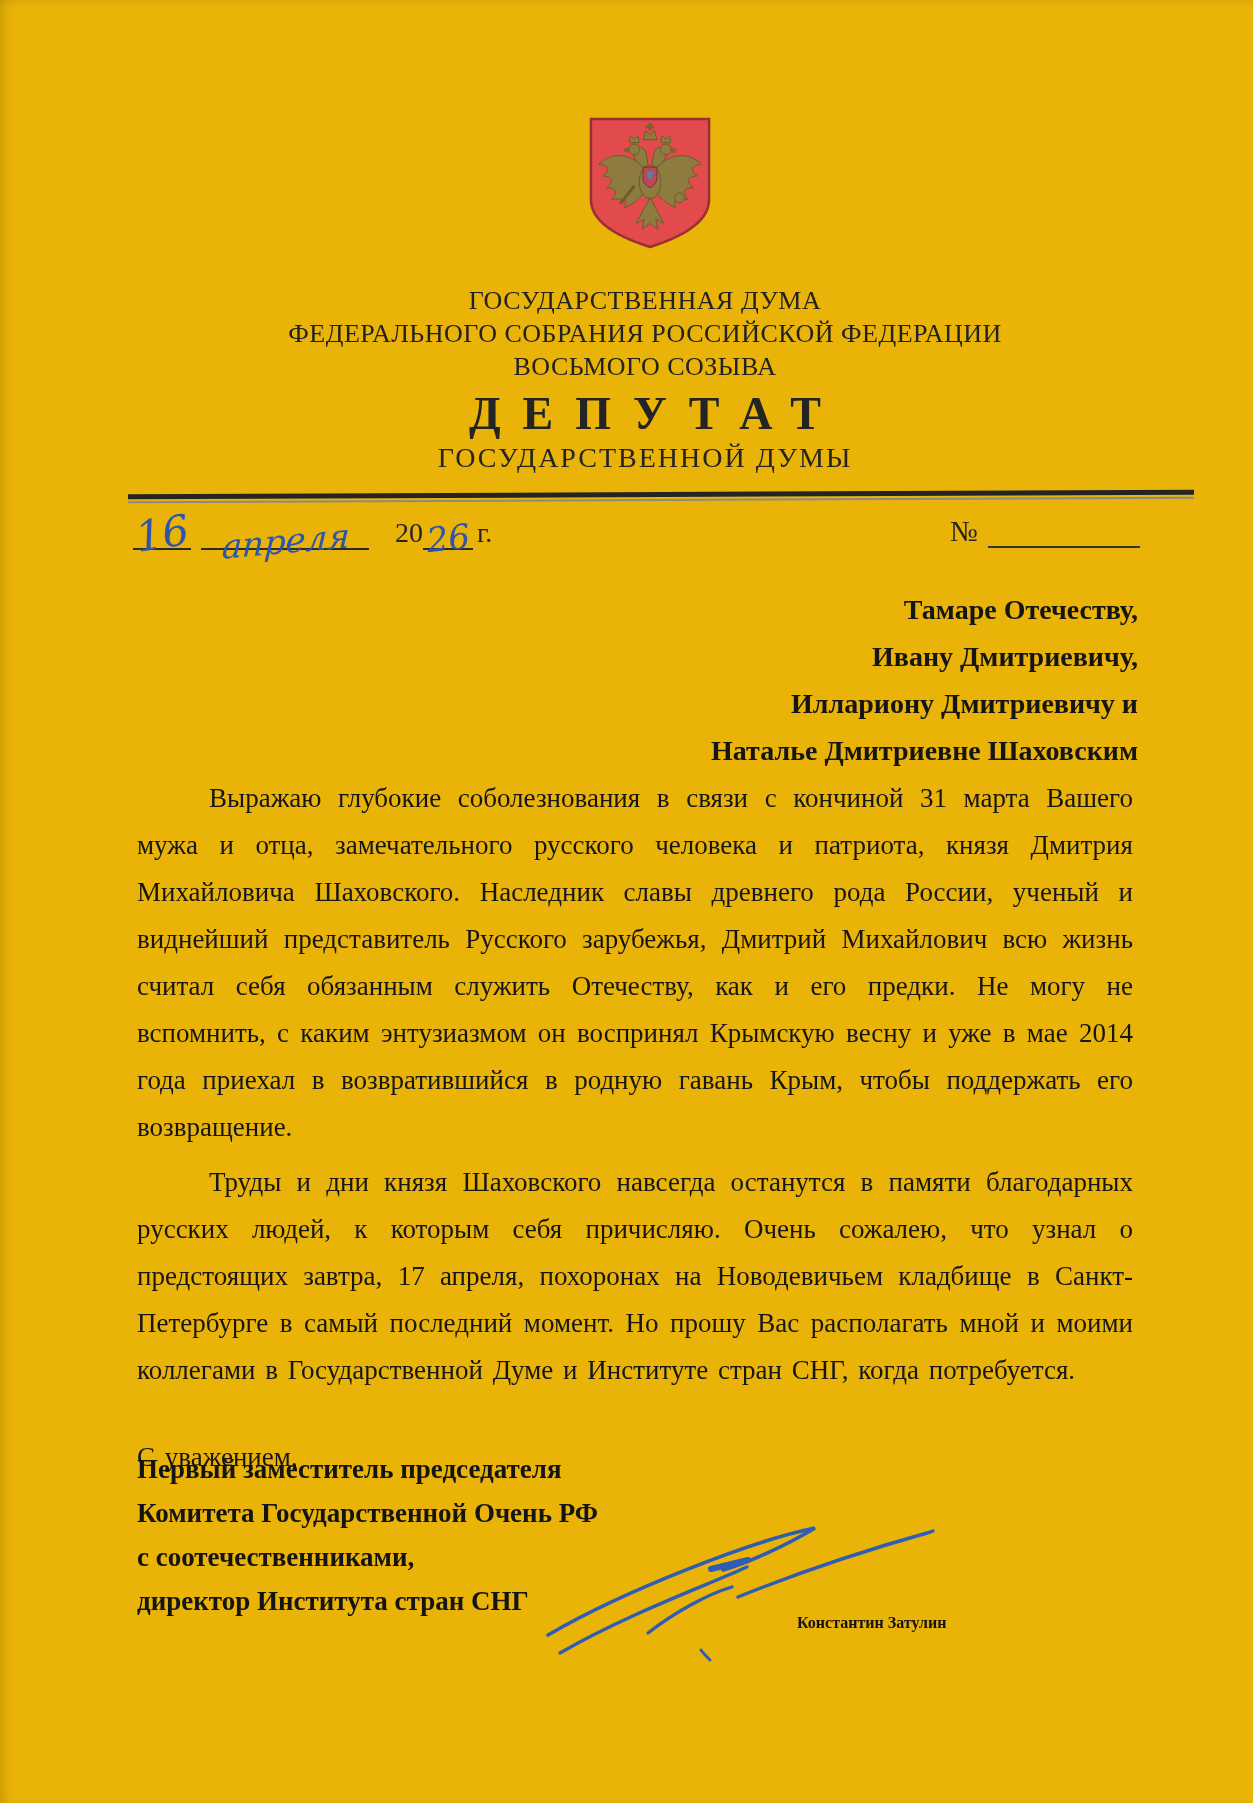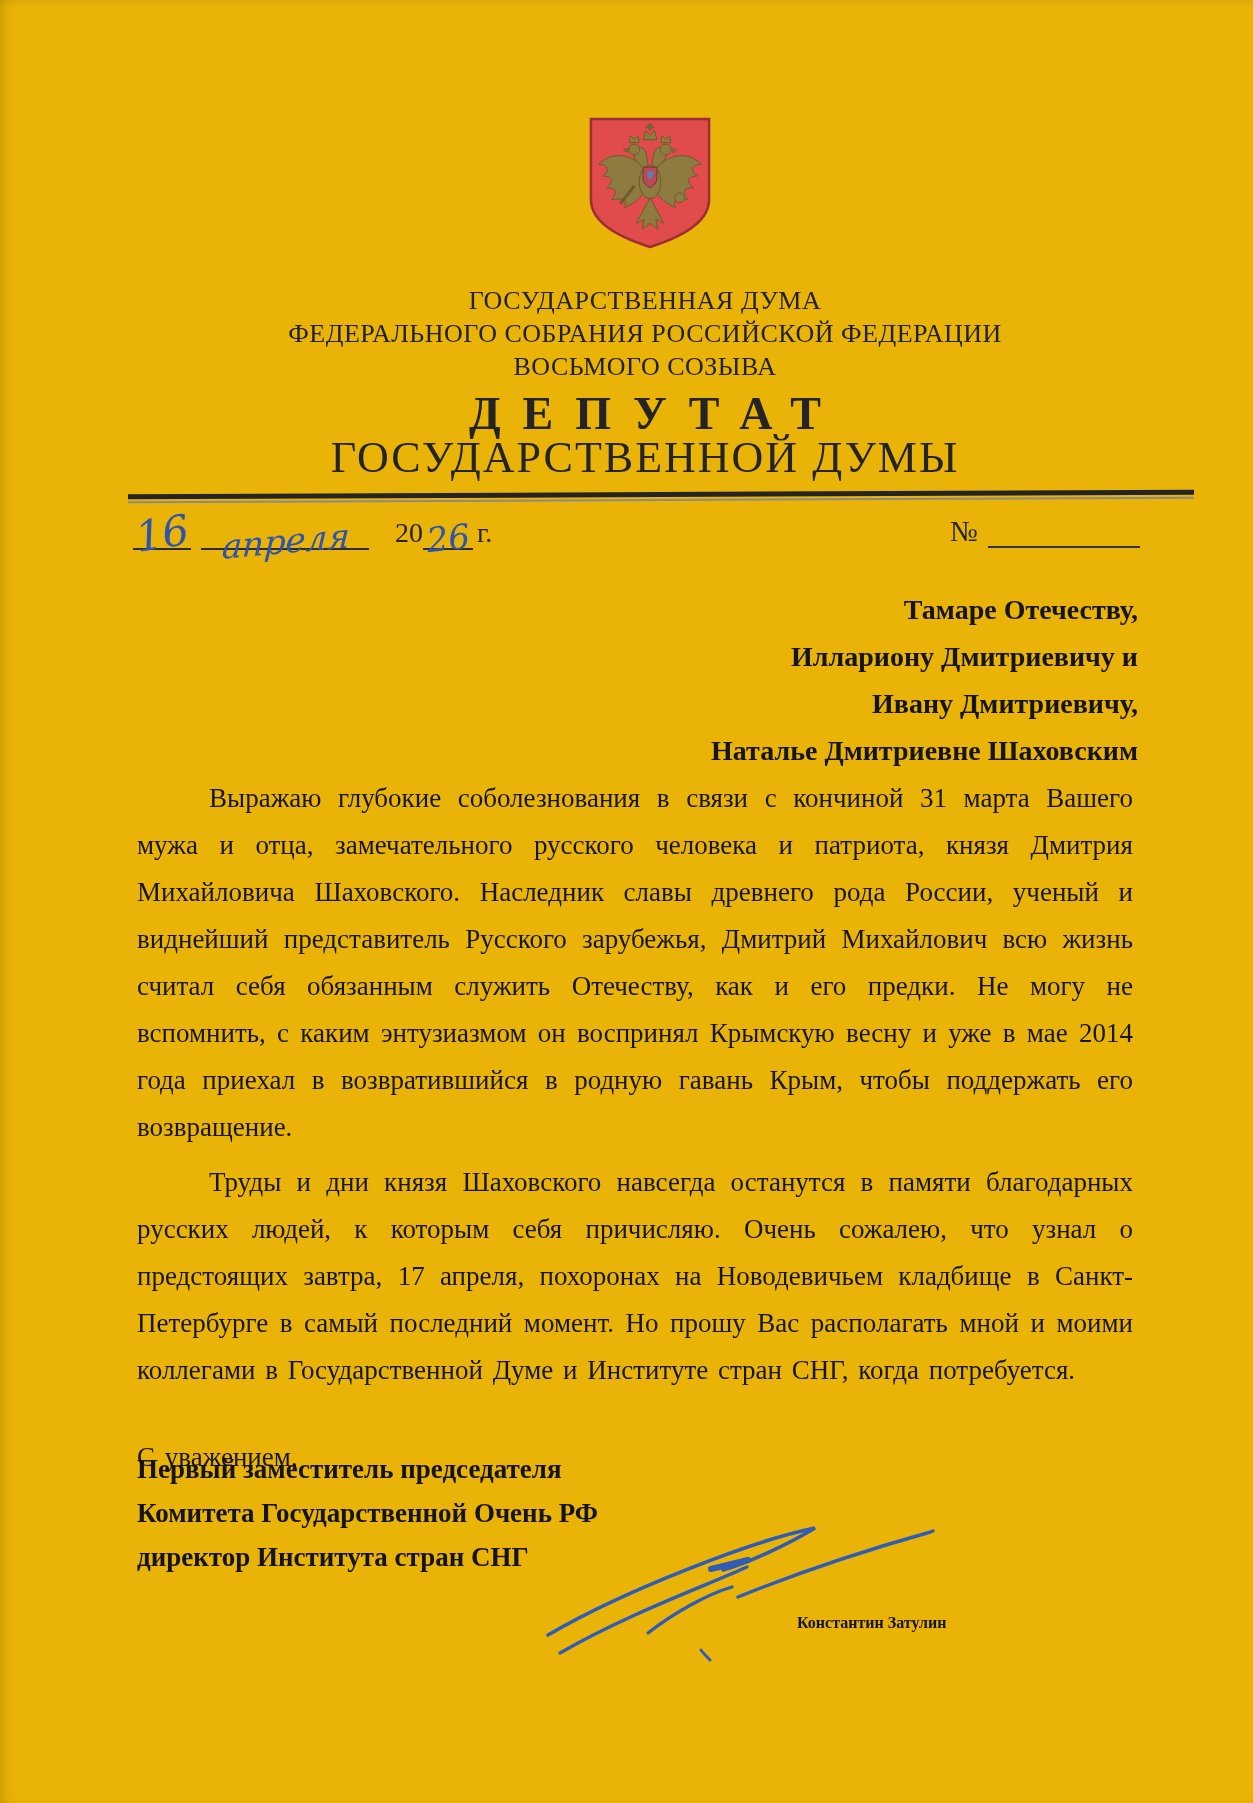--- a/index.html
+++ b/index.html
@@ -12,21 +12,21 @@
     color:#1c1c1c;
     overflow:hidden;
     box-shadow:inset 10px 0 14px -8px rgba(0,0,0,.18), inset 0 6px 10px -6px rgba(0,0,0,.08);
   }
   
   .emblem{position:absolute;left:585px;top:112px;width:130px;height:140px;}
   
   .head{position:absolute;left:37px;top:284px;width:1216px;text-align:center;}
   .org-line{font-size:26px;line-height:33px;letter-spacing:.5px;color:#222;}
   .deputat{margin-top:7px;font-size:46px;line-height:48px;font-weight:700;letter-spacing:22px;padding-left:22px;color:#242424;}
-  .duma2{font-size:44px;line-height:40px;letter-spacing:2px;color:#242424;}
+  .duma2{font-size:28px;line-height:40px;letter-spacing:2px;color:#242424;}
   
   .rule{position:absolute;left:128px;top:492px;width:1066px;transform:rotate(-.25deg);}
   .rule .r1{height:5px;background:#242424;}
   .rule .r2{height:2px;background:#8a8a88;margin-top:2px;}
   
   .dateline{position:absolute;left:133px;top:512px;display:flex;align-items:flex-end;}
   .blank{border-bottom:2.5px solid #2b2b2b;display:inline-block;text-align:center;position:relative;}
   .blank.day{width:58px;}
   .blank.month{width:168px;margin-left:10px;}
   .blank.yr{width:50px;}
@@ -102,34 +102,35 @@
     <span class="printed yr-suffix">г.</span>
   </div>
 
   <div class="numline">
     <span class="printed">№</span>
     <span class="num-blank"></span>
   </div>
 
   <div class="addressees">
     <div>Тамаре Отечеству,</div>
+    <div>Ивану Дмитриевичу,</div>
     <div>Иллариону Дмитриевичу и</div>
-    <div>Ивану Дмитриевичу,</div>
     <div>Наталье Дмитриевне Шаховским</div>
   </div>
 
   <div class="body">
     <p>Выражаю глубокие соболезнования в связи с кончиной 31 марта Вашего мужа и отца, замечательного русского человека и патриота, князя Дмитрия Михайловича Шаховского. Наследник славы древнего рода России, ученый и виднейший представитель Русского зарубежья, Дмитрий Михайлович всю жизнь считал себя обязанным служить Отечеству, как и его предки. Не могу не вспомнить, с каким энтузиазмом он воспринял Крымскую весну и уже в мае 2014 года приехал в возвратившийся в родную гавань Крым, чтобы поддержать его возвращение.</p>
     <p class="p2">Труды и дни князя Шаховского навсегда останутся в памяти благодарных русских людей, к которым себя причисляю. Очень сожалею, что узнал о предстоящих завтра, 17 апреля, похоронах на Новодевичьем кладбище в Санкт-Петербурге в самый последний момент. Но прошу Вас располагать мной и моими коллегами в Государственной Думе и Институте стран СНГ, когда потребуется.</p>
     <p class="closing">С уважением,</p>
   </div>
 
   <div class="sig-titles">
     <div>Первый заместитель председателя</div>
     <div>Комитета Государственной Очень РФ</div>
+    <div>с соотечественниками,</div>
     <div>директор Института стран СНГ</div>
   </div>
 
   <svg class="signature" viewBox="0 0 440 155">
     <g fill="none" stroke-linecap="round" stroke="#2f5cb5">
       <path d="M33,123 C110,78 240,28 300,16 C272,33 235,50 208,58" stroke-width="3.6"></path>
       <path d="M196,57 L233,48" stroke-width="6"></path>
       <path d="M45,141 C110,103 195,72 232,55" stroke-width="3.4"></path>
       <path d="M133,121 C160,100 193,82 217,75" stroke-width="3.2"></path>
       <path d="M195,148 C191,144 188,141 186,138" stroke-width="3"></path>

